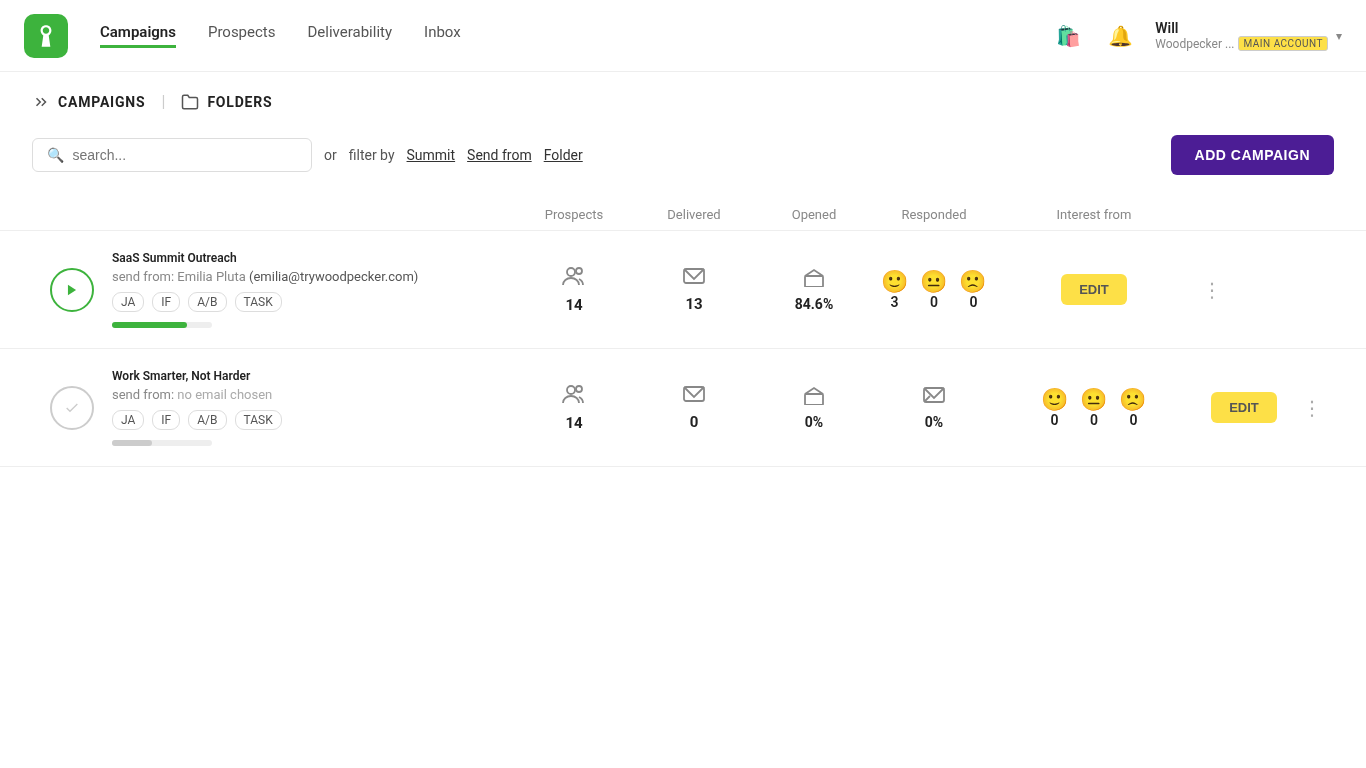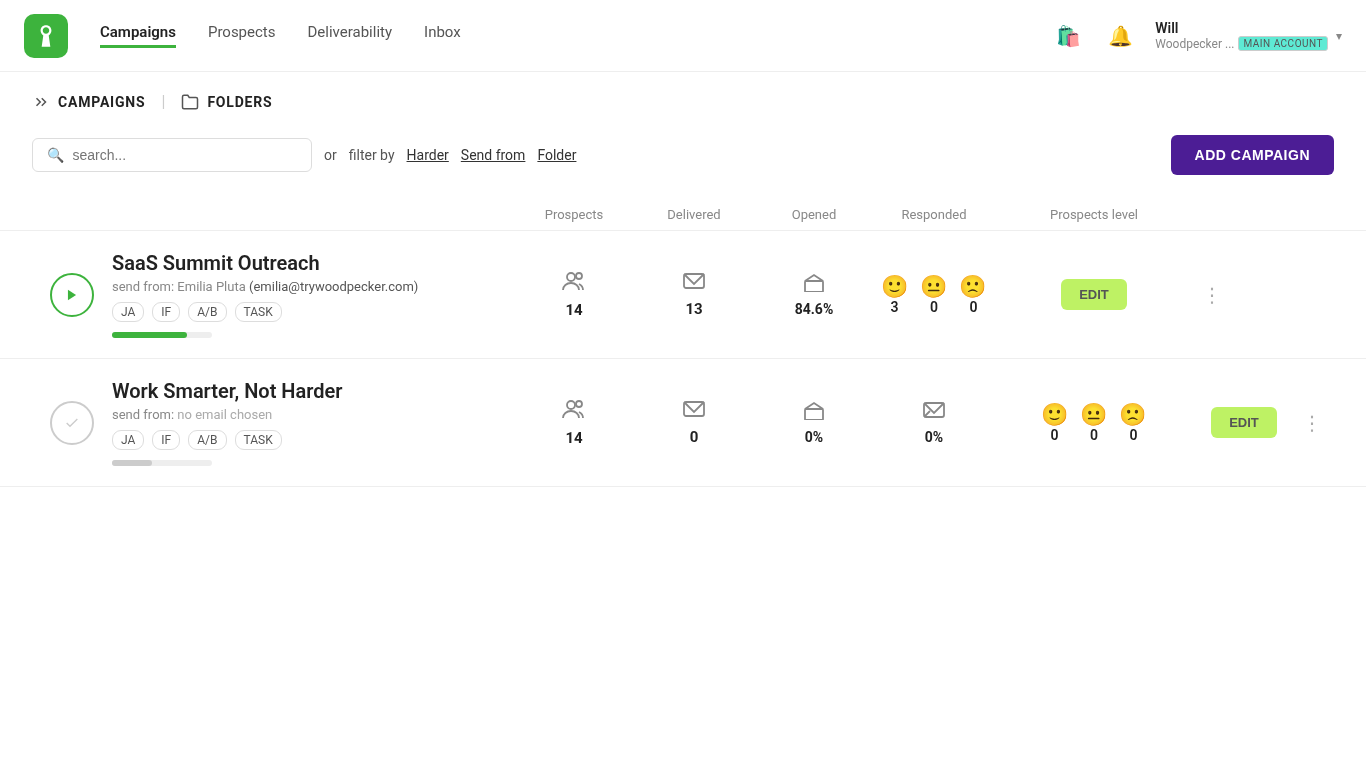--- a/index.html
+++ b/index.html
@@ -11,21 +11,21 @@
     .logo svg { width: 26px; height: 26px; fill: #fff; }
     .nav-links { display: flex; gap: 32px; flex: 1; }
     .nav-link { font-size: 15px; color: #555; text-decoration: none; padding-bottom: 4px; cursor: pointer; }
     .nav-link.active { color: #222; font-weight: 600; border-bottom: 3px solid #3db33d; }
     .nav-right { display: flex; align-items: center; gap: 16px; }
     .nav-icon-btn { background: none; border: none; cursor: pointer; width: 36px; height: 36px; display: flex; align-items: center; justify-content: center; color: #555; font-size: 20px; }
     .nav-user { display: flex; align-items: center; gap: 8px; cursor: pointer; }
     .nav-user-info { }
     .nav-user-name { font-size: 14px; font-weight: 600; color: #222; }
     .nav-user-account { font-size: 12px; color: #888; display: flex; align-items: center; gap: 4px; }
-    .main-account-badge { background: #5eead4; border: 1px solid #ccc; border-radius: 3px; font-size: 10px; color: #555; padding: 1px 4px; text-transform: uppercase; letter-spacing: 0.5px; }
+    .main-account-badge { background: #fde047; border: 1px solid #ccc; border-radius: 3px; font-size: 10px; color: #555; padding: 1px 4px; text-transform: uppercase; letter-spacing: 0.5px; }
     .nav-chevron { font-size: 12px; color: #888; }
 
     
     .breadcrumb-bar { display: flex; align-items: center; gap: 16px; padding: 20px 32px 16px; }
     .breadcrumb-item { display: flex; align-items: center; gap: 8px; cursor: pointer; }
     .breadcrumb-item svg { width: 18px; height: 18px; }
     .breadcrumb-label { font-size: 14px; font-weight: 700; color: #222; letter-spacing: 0.8px; text-transform: uppercase; }
     .breadcrumb-divider { color: #ccc; font-size: 16px; }
 
     
@@ -41,41 +41,41 @@
     
     .table-header { display: grid; grid-template-columns: 180px 1fr 120px 120px 120px 120px 200px 100px 40px; align-items: center; padding: 8px 32px; border-bottom: 1px solid #eee; }
     .col-header { font-size: 13px; color: #888; text-align: center; }
 
     
     .campaign-row { display: grid; grid-template-columns: 80px 1fr 120px 120px 120px 120px 200px 100px 40px; align-items: center; padding: 20px 32px; border-bottom: 1px solid #eee; min-height: 100px; }
     .campaign-icon { display: flex; align-items: center; justify-content: center; }
     .play-btn { width: 44px; height: 44px; border-radius: 50%; border: 2px solid #3db33d; background: #fff; color: #3db33d; font-size: 16px; cursor: pointer; display: flex; align-items: center; justify-content: center; }
     .pause-btn { width: 44px; height: 44px; border-radius: 50%; border: 2px solid #ccc; background: #fff; color: #ccc; font-size: 16px; cursor: pointer; display: flex; align-items: center; justify-content: center; }
     .campaign-info { }
-    .campaign-name { font-size: 20px; font-weight: 600; color: #222; margin-bottom: 4px; }
+    .campaign-name { font-size: 12px; font-weight: 600; color: #222; margin-bottom: 4px; }
     .campaign-sender { font-size: 13px; color: #888; margin-bottom: 8px; }
     .campaign-sender span.email { color: #555; }
     .campaign-sender span.no-email { color: #aaa; }
     .campaign-tags { display: flex; gap: 8px; margin-bottom: 10px; }
     .tag { border: 1px solid #ddd; border-radius: 9px; padding: 2px 8px; font-size: 12px; color: #555; }
     .progress-bar-outer { width: 100px; height: 6px; background: #eee; border-radius: 3px; margin-top: 4px; }
     .progress-bar-inner { height: 6px; background: #3db33d; border-radius: 3px; }
     .progress-bar-inner.grey { background: #ccc; }
 
     .stat-cell { text-align: center; }
     .stat-icon { font-size: 22px; color: #888; margin-bottom: 4px; }
     .stat-value { font-size: 15px; font-weight: 700; color: #222; }
     .stat-value.pct { font-size: 14px; }
 
     .interest-cell { display: flex; align-items: center; justify-content: center; gap: 12px; }
     .interest-item { text-align: center; }
     .interest-emoji { font-size: 22px; }
     .interest-count { font-size: 14px; font-weight: 600; color: #222; }
 
-    .edit-btn { background: #bef264; border: none; border-radius: 6px; padding: 8px 18px; font-size: 13px; font-weight: 600; color: #555; cursor: pointer; }
+    .edit-btn { background: #fde047; border: none; border-radius: 6px; padding: 8px 18px; font-size: 13px; font-weight: 600; color: #555; cursor: pointer; }
     .more-btn { background: none; border: none; font-size: 20px; color: #aaa; cursor: pointer; padding: 4px 8px; }
   </style>
 </head>
 <body>
 
 <nav class="navbar">
   <div class="logo">
     <svg viewBox="0 0 24 24">
       <path d="M12 2C9 2 7 4 7 7c0 2 1 3.5 2.5 4.5L8 22h8l-1.5-10.5C16 10.5 17 9 17 7c0-3-2-5-5-5zm0 2c1.7 0 3 1.3 3 3s-1.3 3-3 3-3-1.3-3-3 1.3-3 3-3z"></path>
     </svg>
@@ -119,35 +119,35 @@
   </div>
 </div>
 
 <div class="toolbar">
   <div class="search-box">
     <span class="search-icon">🔍</span>
     <input type="text" placeholder="search..." style="">
   </div>
   <span class="filter-label">or</span>
   <span class="filter-label">filter by</span>
-  <a class="filter-link">Harder</a>
+  <a class="filter-link">Summit</a>
   <a class="filter-link">Send from</a>
   <a class="filter-link">Folder</a>
   <div class="spacer"></div>
   <button class="add-campaign-btn">ADD CAMPAIGN</button>
 </div>
 
 <div class="table-header">
   <div></div>
   <div></div>
   <div class="col-header">Prospects</div>
   <div class="col-header">Delivered</div>
   <div class="col-header">Opened</div>
   <div class="col-header">Responded</div>
-  <div class="col-header">Prospects level</div>
+  <div class="col-header">Interest from</div>
   <div></div>
   <div></div>
 </div>
 
 <div class="campaign-row">
   <div class="campaign-icon">
     <button class="play-btn">
       <svg width="14" height="14" viewBox="0 0 24 24" fill="#3db33d">
         <polygon points="5 3 19 12 5 21 5 3"></polygon>
       </svg>

